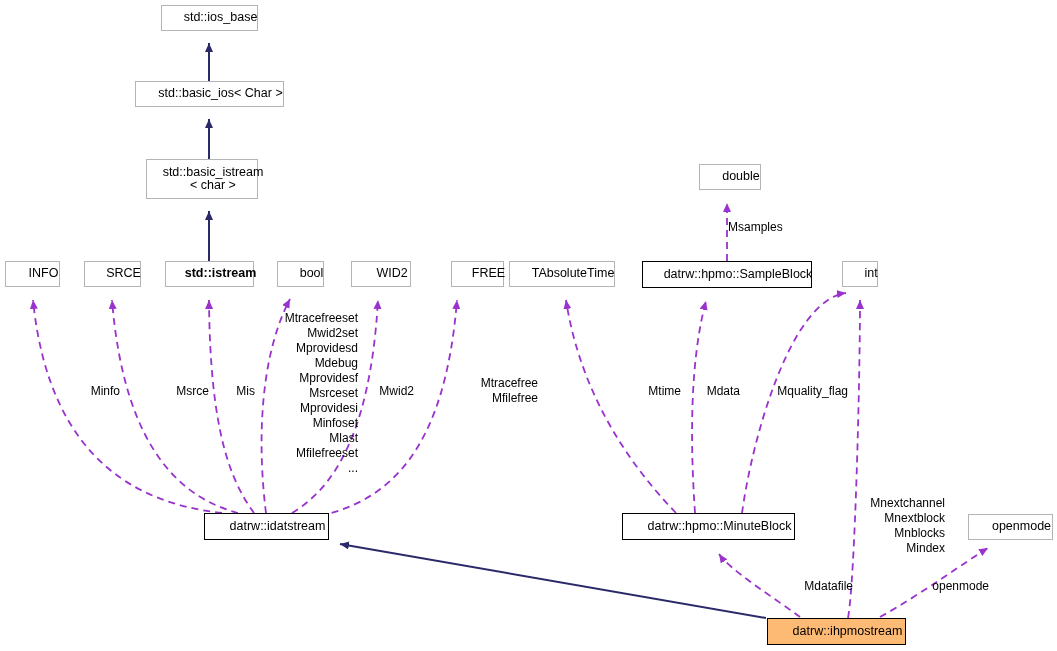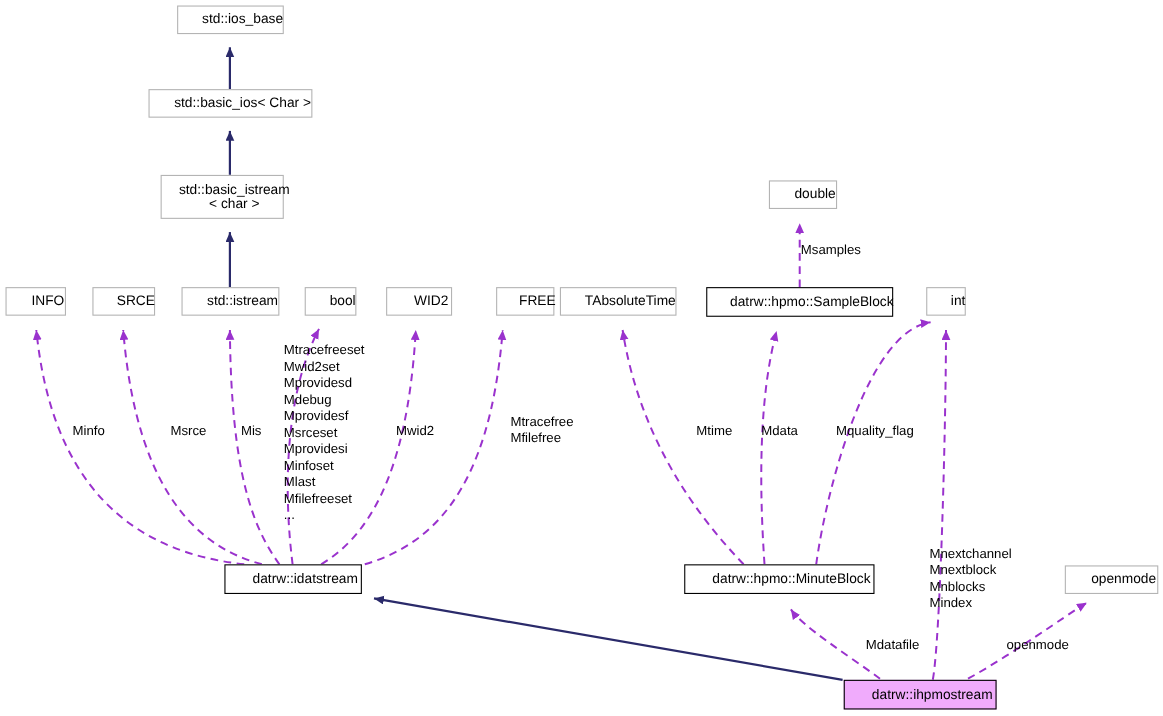--- a/index.html
+++ b/index.html
@@ -40,28 +40,28 @@
     padding-left: 22px;
   }
   .node.ext {
     border: 1px solid #b4b4b4;
   }
   .node.pkg {
     border: 1.6px solid #000000;
   }
   .node.current {
     border: 1.6px solid #000000;
-    background: #f0abfc;
+    background: #fdba74;
   }
   .edge-label {
     position: absolute;
     font-size: 12px;
     line-height: 15px;
     color: #000000;
-    text-align: left;
+    text-align: right;
     white-space: pre;
     z-index: 4;
   }
 </style>
 </head>
 <body>
 
 <div id="diagram">
 
   <svg id="edge-layer" viewBox="0 0 1057 651" width="1057" height="651" xmlns="http://www.w3.org/2000/svg">
@@ -100,21 +100,21 @@
       <path d="M 880,617 C 920,595 968,560 988,548" marker-end="url(#use-arrow)"></path>
     </g>
   </svg>
 
   <div class="node ext" style="left:161px; top:5px;   width:97px;  height:26px;">std::ios_base</div>
   <div class="node ext" style="left:135px; top:81px;  width:149px; height:26px;">std::basic_ios&lt; Char &gt;</div>
   <div class="node ext" style="left:146px; top:159px; width:112px; height:40px;">std::basic_istream
 &lt; char &gt;</div>
   <div class="node ext" style="left:5px;   top:261px; width:55px;  height:26px;">INFO</div>
   <div class="node ext" style="left:84px;  top:261px; width:57px;  height:26px;">SRCE</div>
-  <div class="node ext" style="left:165px; top:261px; width:89px;  height:26px;">std::istream</div>
+  <div class="node ext" style="left:165px; top:261px; width:89px;  height:26px;font-weight:bold;">std::istream</div>
   <div class="node ext" style="left:277px; top:261px; width:47px;  height:26px;">bool</div>
   <div class="node ext" style="left:351px; top:261px; width:60px;  height:26px;">WID2</div>
   <div class="node ext" style="left:430px; top:261px; width:53px;  height:26px;margin-left:21px;">FREE</div>
   <div class="node ext" style="left:509px; top:261px; width:106px; height:26px;">TAbsoluteTime</div>
   <div class="node ext" style="left:699px; top:164px; width:62px;  height:26px;">double</div>
   <div class="node pkg" style="left:642px; top:261px; width:170px; height:27px;">datrw::hpmo::SampleBlock</div>
   <div class="node ext" style="left:842px; top:261px; width:36px;  height:26px;">int</div>
   <div class="node pkg" style="left:204px; top:513px; width:125px; height:27px;">datrw::idatstream</div>
   <div class="node pkg" style="left:622px; top:513px; width:173px; height:27px;">datrw::hpmo::MinuteBlock</div>
   <div class="node ext" style="left:968px; top:514px; width:85px;  height:26px;">openmode</div>

